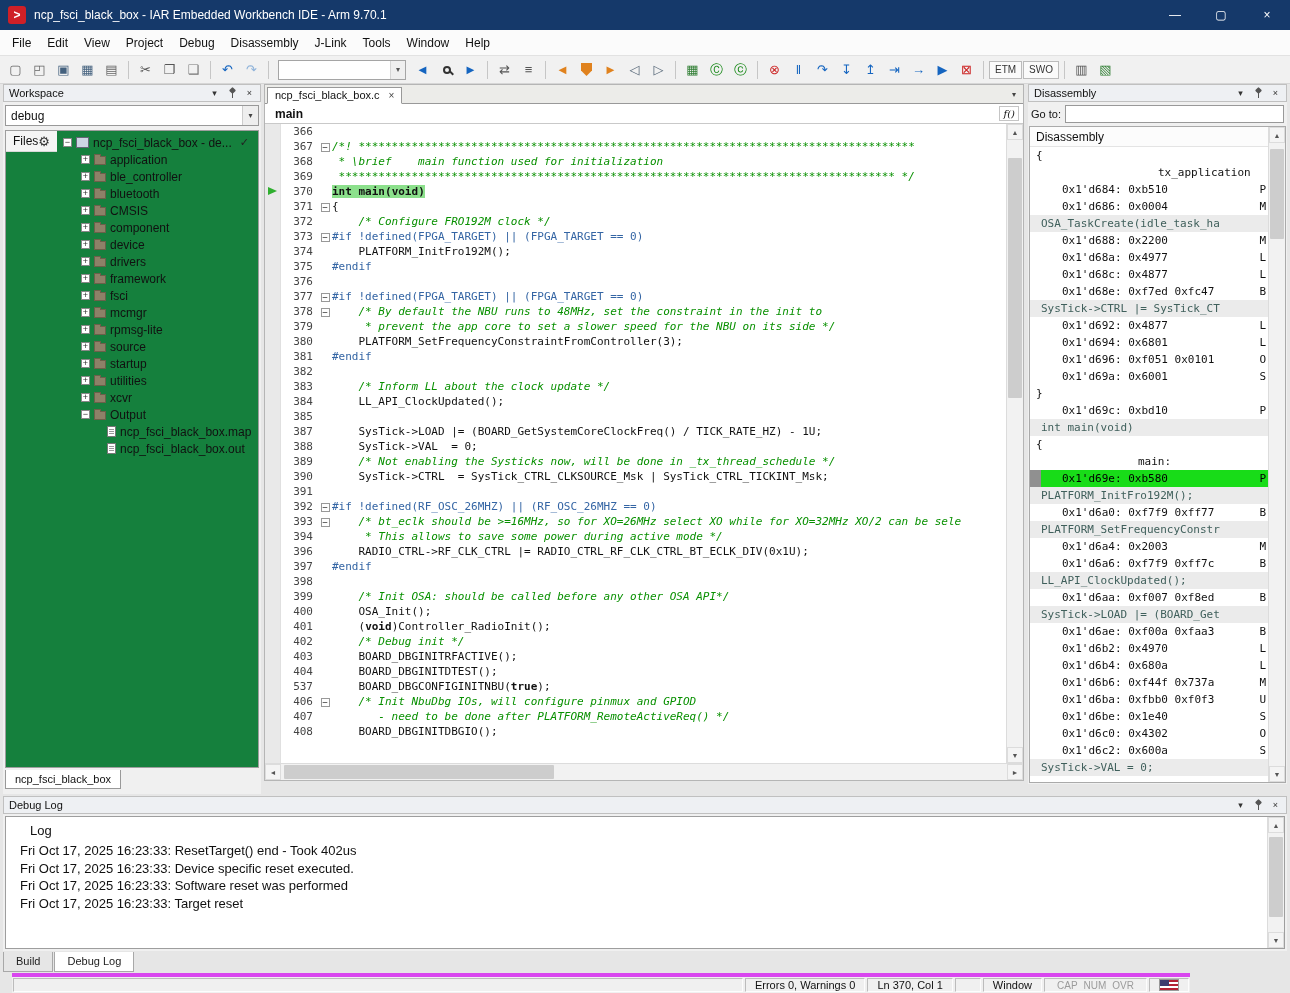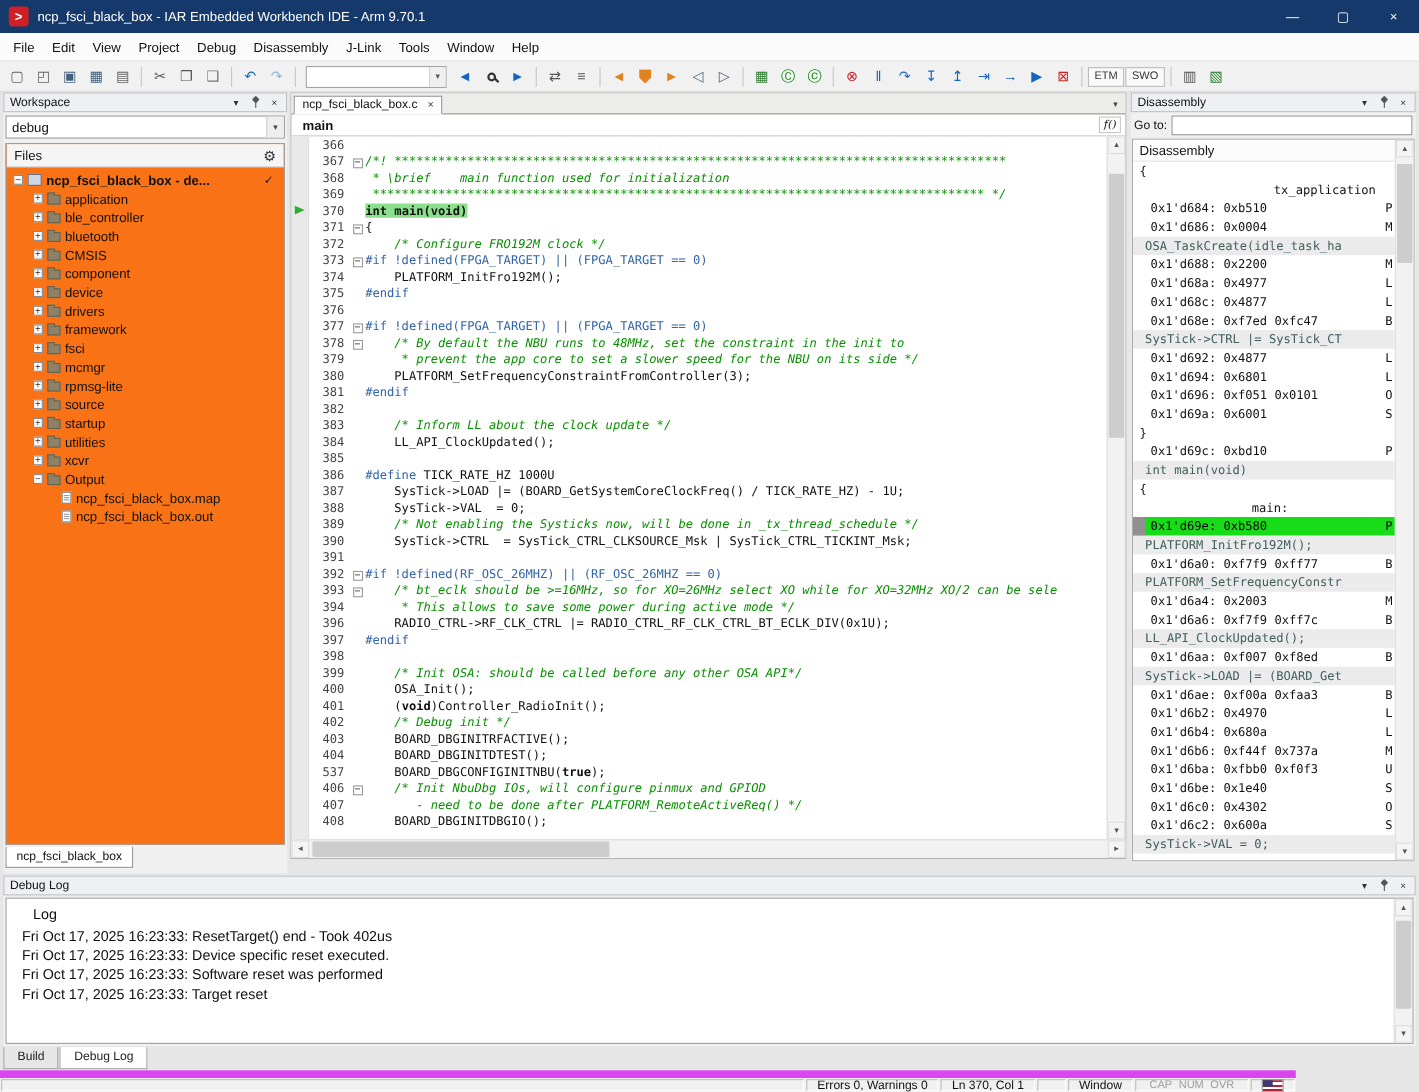--- a/index.html
+++ b/index.html
@@ -39,26 +39,26 @@
   .ph-icons{margin-left:auto;display:flex;align-items:center;gap:7px}
   .ph-ic{font-size:9px;color:#333;width:11px;text-align:center}
   .pinw{position:relative;width:10px;height:12px;display:inline-block}
   .pin-head{position:absolute;left:3px;top:1px;width:5px;height:5px;background:#555;border-radius:1px;transform:rotate(45deg)}
   .pin-tail{position:absolute;left:5px;top:6px;width:1px;height:5px;background:#555}
 
   
   .ws{position:absolute;left:3px;top:84px;width:258px;height:710px;display:flex;flex-direction:column;background:#f0f0f0}
   .wscombo{height:21px;margin:3px 2px 2px;background:#fff;border:1px solid #999;display:flex;align-items:center;padding-left:5px;font-size:12px}
   .combo-arr{margin-left:auto;width:16px;height:19px;background:#eee;border-left:1px solid #ccc;text-align:center;font-size:8px;line-height:19px;color:#444}
-  .filesbox{flex:1;margin:2px;border:1px solid #9e9e9e;background:#f97316;display:flex;flex-direction:column;overflow:hidden}
+  .filesbox{flex:1;margin:2px;border:1px solid #9e9e9e;background:#15803d;display:flex;flex-direction:row;overflow:hidden}
   .fileshead{height:21px;background:#f5f5f5;border-bottom:1px solid #d8d8d8;display:flex;align-items:center;padding:0 7px;font-size:12px}
   .gear{margin-left:auto;font-size:13px;color:#333}
   .tree{flex:1;overflow:hidden;padding-top:3px}
   .trow{height:17px;display:flex;align-items:center;font-size:12px;padding-left:6px;white-space:nowrap;overflow:hidden}
-  .troot .tlabel{font-weight:bold}
+  .troot .tlabel{font-weight:normal}
   .tindent1{padding-left:24px}
   .tindent2{padding-left:50px}
   .expbox{width:9px;height:9px;border:1px solid #888;background:#fff;font-size:9px;line-height:7px;text-align:center;color:#333;margin-right:4px;flex:none}
   .tlabel{margin-left:4px}
   .tcheck{margin-left:auto;margin-right:9px;font-size:11px;color:#222}
   .ico-proj{width:13px;height:11px;border:1px solid #667;background:#cdd6e4;flex:none}
   .ico-folder{width:12px;height:9px;background:#8d8168;border:1px solid #6b604a;position:relative;flex:none;margin-top:2px}
   .ico-folder::before{content:"";position:absolute;top:-3px;left:-1px;width:5px;height:2px;background:#8d8168;border:1px solid #6b604a;border-bottom:none}
   .ico-file{width:9px;height:11px;background:#fff;border:1px solid #777;position:relative;flex:none}
   .ico-file::before{content:"";position:absolute;left:1px;top:2px;right:1px;height:1px;background:#999;box-shadow:0 2px 0 #999,0 4px 0 #999}
@@ -108,39 +108,39 @@
   
   .disasm{position:absolute;left:1028px;top:84px;width:259px;height:700px;display:flex;flex-direction:column;background:#f0f0f0}
   .gotorow{height:24px;display:flex;align-items:center;padding:2px 3px;font-size:11px;gap:4px;flex:none}
   .goto-input{flex:1;height:18px;border:1px solid #999;font-size:11px;padding:0 3px;min-width:0}
   .d-body{flex:1;display:flex;overflow:hidden;border:1px solid #aaa;background:#fff;margin:0 1px 1px}
   .d-content{flex:1;overflow:hidden;display:flex;flex-direction:column}
   .d-sub{height:20px;line-height:20px;padding-left:6px;font-size:12px;background:#fcfcfc;border-bottom:1px solid #e4e4e4;flex:none}
   .d-rows{flex:1;overflow:hidden;font-family:"DejaVu Sans Mono",monospace;font-size:11px}
   .d-row{height:17px;line-height:17px;position:relative;white-space:pre;overflow:hidden;padding-left:8px}
   .d-src{background:#ebebeb;color:#40605c;padding-left:11px}
-  .d-ins{padding-left:16px}
+  .d-ins{padding-left:32px}
   .d-plain{padding-left:6px}
   .d-hl{background:#18dc18;color:#000}
   .d-hl::before{content:"";position:absolute;left:0;top:0;width:11px;height:17px;background:#909090}
   .d-mn{position:absolute;right:2px;top:0}
 
   
   .dlog{position:absolute;left:3px;top:796px;width:1284px;height:155px;display:flex;flex-direction:column;background:#f0f0f0}
   .dlog-body{flex:1;display:flex;margin:2px;border:1px solid #9e9e9e;background:#fff;overflow:hidden}
   .dlog-content{flex:1;padding:5px 0 0 14px;font-size:13px;overflow:hidden}
   .log-header{padding-left:10px;margin-bottom:3px;line-height:17px}
   .log-line{line-height:17.5px;white-space:pre}
 
   
   .btabs{position:absolute;left:3px;top:952px;height:20px;display:flex;gap:1px}
   .btab{padding:3px 12px;font-size:11px;background:#e6e6e6;border:1px solid #a8a8a8;border-top:none;color:#222}
   .btab.active{background:#fff}
-  .statusbar{position:absolute;left:0;top:973px;width:1178px;height:20px;background:#f0f0f0;display:flex;align-items:stretch;
-    font-size:11px;border-top:7px solid #d946ef}
+  .statusbar{position:absolute;left:12px;top:973px;width:1178px;height:20px;background:#f0f0f0;display:flex;align-items:stretch;
+    font-size:11px;border-top:4px solid #d946ef}
   .sb-cell{display:flex;align-items:center;padding:0 9px;margin:1px;border:1px solid;border-color:#bcbcbc #fdfdfd #fdfdfd #bcbcbc;white-space:nowrap}
   .sb-fill{flex:1}
   .sb-fill2{width:26px}
   .flags span{color:#9b9b9b;margin:0 3px;font-size:10px}
   .usflag{display:inline-block;width:20px;height:12px;border:1px solid #999;position:relative;
     background:repeating-linear-gradient(180deg,#b22234 0 2px,#fff 2px 4px)}
   .usflag::before{content:"";position:absolute;left:0;top:0;width:9px;height:6px;background:#3c3b6e}
 </style>
 </head>
 <body>
@@ -440,21 +440,20 @@
         <div class="code-line"><span class="bp"></span><span class="ln">376</span><span class="foldcol"></span><span class="codetext"><span></span></span></div>
         <div class="code-line"><span class="bp"></span><span class="ln">377</span><span class="foldcol"><span class="foldbox">−</span></span><span class="codetext"><span><span class="tok-pp">#if !defined(FPGA_TARGET) || (FPGA_TARGET == 0)</span></span></span></div>
         <div class="code-line"><span class="bp"></span><span class="ln">378</span><span class="foldcol"><span class="foldbox">−</span></span><span class="codetext"><span><span class="tok-cm">    /* By default the NBU runs to 48MHz, set the constraint in the init to</span></span></span></div>
         <div class="code-line"><span class="bp"></span><span class="ln">379</span><span class="foldcol"></span><span class="codetext"><span><span class="tok-cm">     * prevent the app core to set a slower speed for the NBU on its side */</span></span></span></div>
         <div class="code-line"><span class="bp"></span><span class="ln">380</span><span class="foldcol"></span><span class="codetext"><span><span>    PLATFORM_SetFrequencyConstraintFromController(3);</span></span></span></div>
         <div class="code-line"><span class="bp"></span><span class="ln">381</span><span class="foldcol"></span><span class="codetext"><span><span class="tok-pp">#endif</span></span></span></div>
         <div class="code-line"><span class="bp"></span><span class="ln">382</span><span class="foldcol"></span><span class="codetext"><span></span></span></div>
         <div class="code-line"><span class="bp"></span><span class="ln">383</span><span class="foldcol"></span><span class="codetext"><span><span class="tok-cm">    /* Inform LL about the clock update */</span></span></span></div>
         <div class="code-line"><span class="bp"></span><span class="ln">384</span><span class="foldcol"></span><span class="codetext"><span><span>    LL_API_ClockUpdated();</span></span></span></div>
         <div class="code-line"><span class="bp"></span><span class="ln">385</span><span class="foldcol"></span><span class="codetext"><span></span></span></div>
-        <div class="code-line"><span class="bp"></span><span class="ln">386</span><span class="foldcol"></span><span class="codetext"><span><span class="tok-pp">#define</span><span> TICK_RATE_HZ 1000U</span></span></span></div>
         <div class="code-line"><span class="bp"></span><span class="ln">387</span><span class="foldcol"></span><span class="codetext"><span><span>    SysTick-&gt;LOAD |= (BOARD_GetSystemCoreClockFreq() / TICK_RATE_HZ) - 1U;</span></span></span></div>
         <div class="code-line"><span class="bp"></span><span class="ln">388</span><span class="foldcol"></span><span class="codetext"><span><span>    SysTick-&gt;VAL  = 0;</span></span></span></div>
         <div class="code-line"><span class="bp"></span><span class="ln">389</span><span class="foldcol"></span><span class="codetext"><span><span class="tok-cm">    /* Not enabling the Systicks now, will be done in _tx_thread_schedule */</span></span></span></div>
         <div class="code-line"><span class="bp"></span><span class="ln">390</span><span class="foldcol"></span><span class="codetext"><span><span>    SysTick-&gt;CTRL  = SysTick_CTRL_CLKSOURCE_Msk | SysTick_CTRL_TICKINT_Msk;</span></span></span></div>
         <div class="code-line"><span class="bp"></span><span class="ln">391</span><span class="foldcol"></span><span class="codetext"><span></span></span></div>
         <div class="code-line"><span class="bp"></span><span class="ln">392</span><span class="foldcol"><span class="foldbox">−</span></span><span class="codetext"><span><span class="tok-pp">#if !defined(RF_OSC_26MHZ) || (RF_OSC_26MHZ == 0)</span></span></span></div>
         <div class="code-line"><span class="bp"></span><span class="ln">393</span><span class="foldcol"><span class="foldbox">−</span></span><span class="codetext"><span><span class="tok-cm">    /* bt_eclk should be &gt;=16MHz, so for XO=26MHz select XO while for XO=32MHz XO/2 can be sele</span></span></span></div>
         <div class="code-line"><span class="bp"></span><span class="ln">394</span><span class="foldcol"></span><span class="codetext"><span><span class="tok-cm">     * This allows to save some power during active mode */</span></span></span></div>
         <div class="code-line"><span class="bp"></span><span class="ln">396</span><span class="foldcol"></span><span class="codetext"><span><span>    RADIO_CTRL-&gt;RF_CLK_CTRL |= RADIO_CTRL_RF_CLK_CTRL_BT_ECLK_DIV(0x1U);</span></span></span></div>
         <div class="code-line"><span class="bp"></span><span class="ln">397</span><span class="foldcol"></span><span class="codetext"><span><span class="tok-pp">#endif</span></span></span></div>

